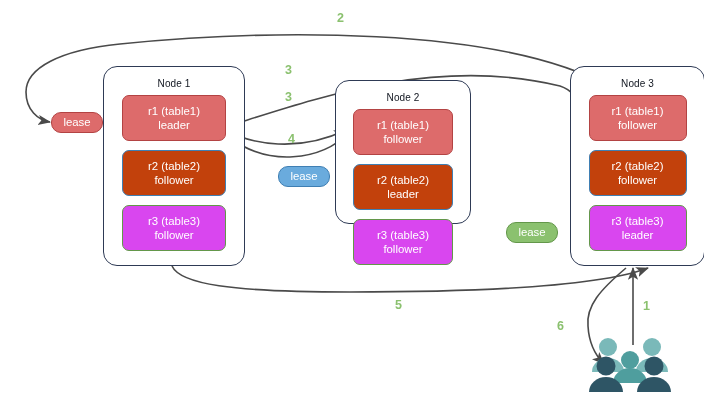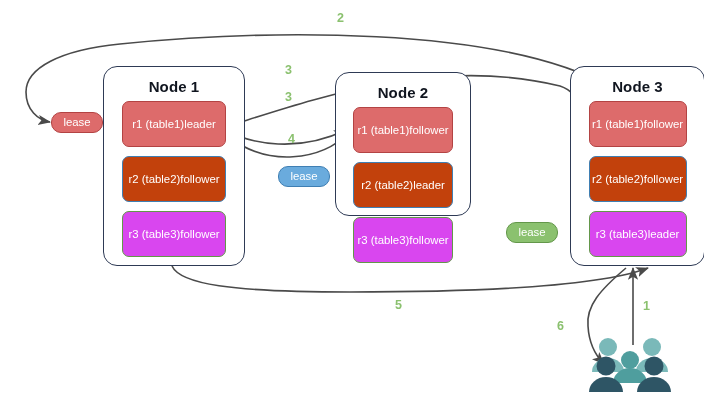--- a/index.html
+++ b/index.html
@@ -29,36 +29,36 @@
   .node-box {
     position: absolute;
     box-sizing: border-box;
     border: 1.6px solid #2e3a55;
     border-radius: 14px;
     background: #ffffff;
     z-index: 2;
   }
   .node-title {
     text-align: center;
-    font-weight: bold;
-    font-size: 15px;
+    font-weight: normal;
+    font-size: 10px;
     color: #10151f;
     margin-top: 11px;
     letter-spacing: 0.1px;
   }
   .replica {
     box-sizing: border-box;
     margin: 0 auto;
     border-radius: 7px;
     text-align: center;
     color: #ffffff;
     font-size: 11.4px;
     line-height: 14.2px;
     display: flex;
-    flex-direction: row;
+    flex-direction: column;
     justify-content: center;
     align-items: center;
   }
   .replica .ln { display: block; }
   .rep-red   { background: #dd6b6b; border: 1.4px solid #b34343; }
   .rep-blue  { background: #c2410c; border: 1.4px solid #3f7fb3; }
   .rep-green { background: #d946ef; border: 1.4px solid #63974a; }
 
   .lease {
     position: absolute;
@@ -123,21 +123,21 @@
     <div class="replica rep-blue" style="width:104px; height:46px; margin-top:9px;">
       <span class="ln">r2 (table2)</span>
       <span class="ln">follower</span>
     </div>
     <div class="replica rep-green" style="width:104px; height:46px; margin-top:9px;">
       <span class="ln">r3 (table3)</span>
       <span class="ln">follower</span>
     </div>
   </div>
 
-  <div class="node-box" style="left:335px; top:72px; width:136px; height:144px;">
+  <div class="node-box" style="left:335px; top:80px; width:136px; height:144px;">
     <div class="node-title">Node 2</div>
     <div class="replica rep-red" style="width:100px; height:46px; margin-top:6px;">
       <span class="ln">r1 (table1)</span>
       <span class="ln">follower</span>
     </div>
     <div class="replica rep-blue" style="width:100px; height:46px; margin-top:9px;">
       <span class="ln">r2 (table2)</span>
       <span class="ln">leader</span>
     </div>
     <div class="replica rep-green" style="width:100px; height:46px; margin-top:9px;">

